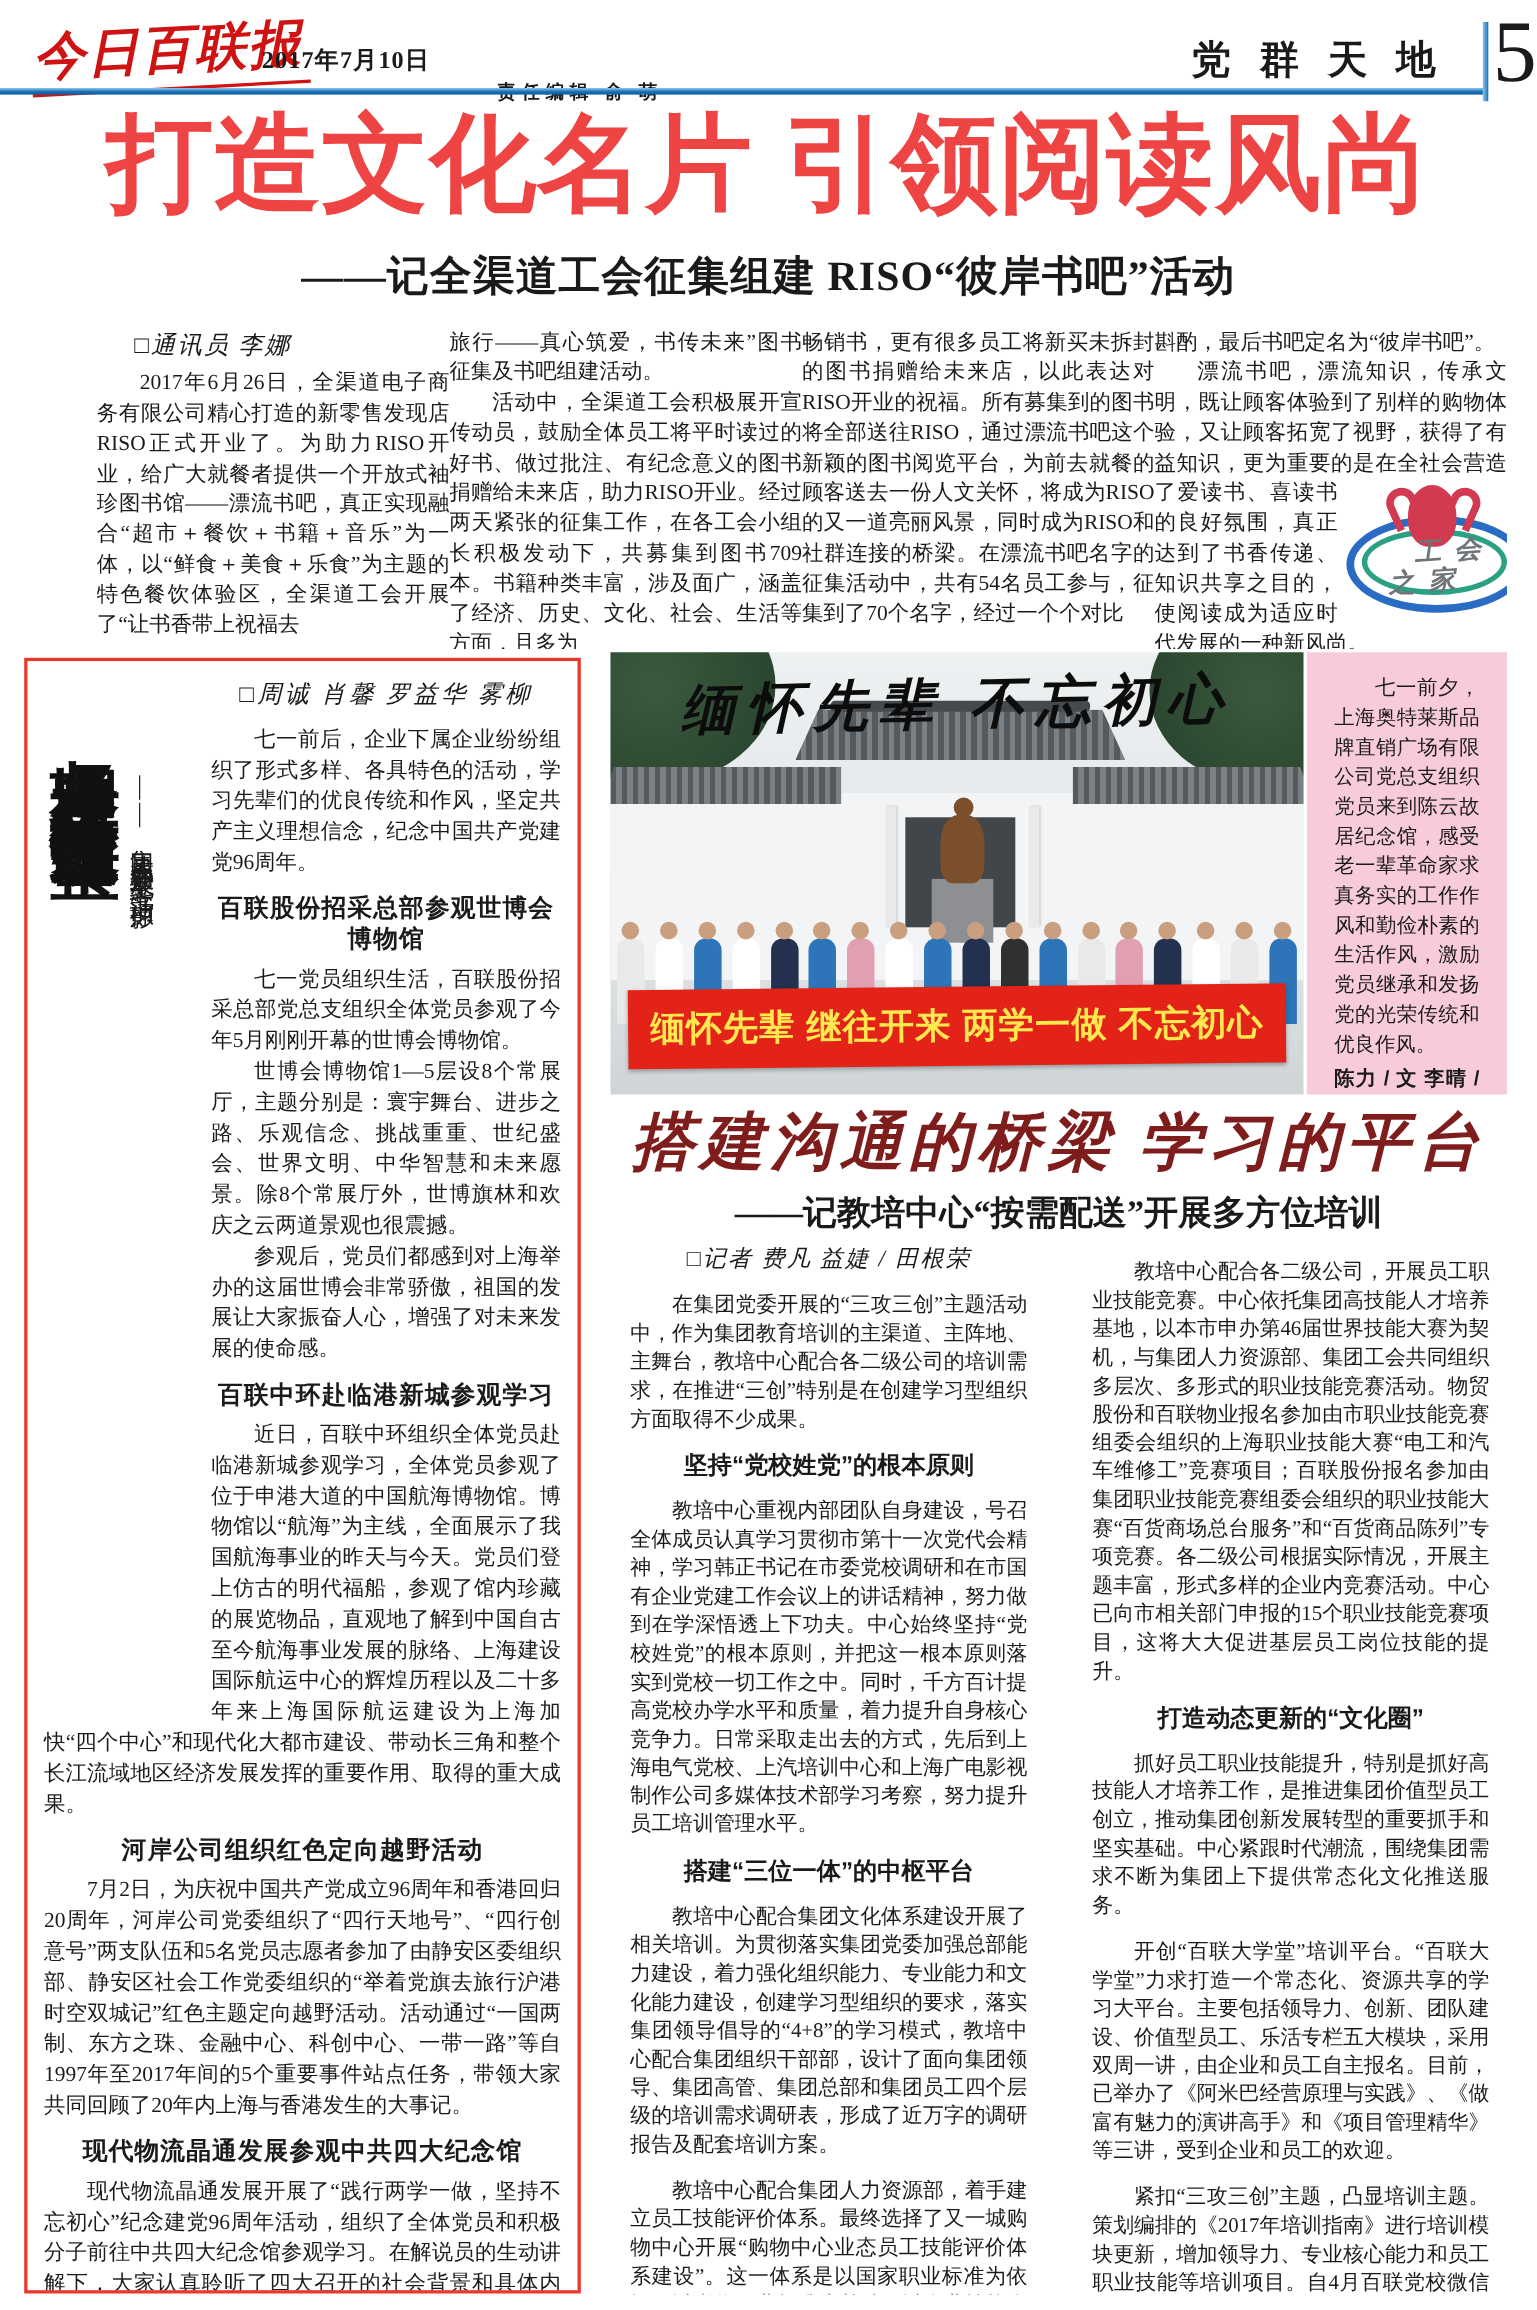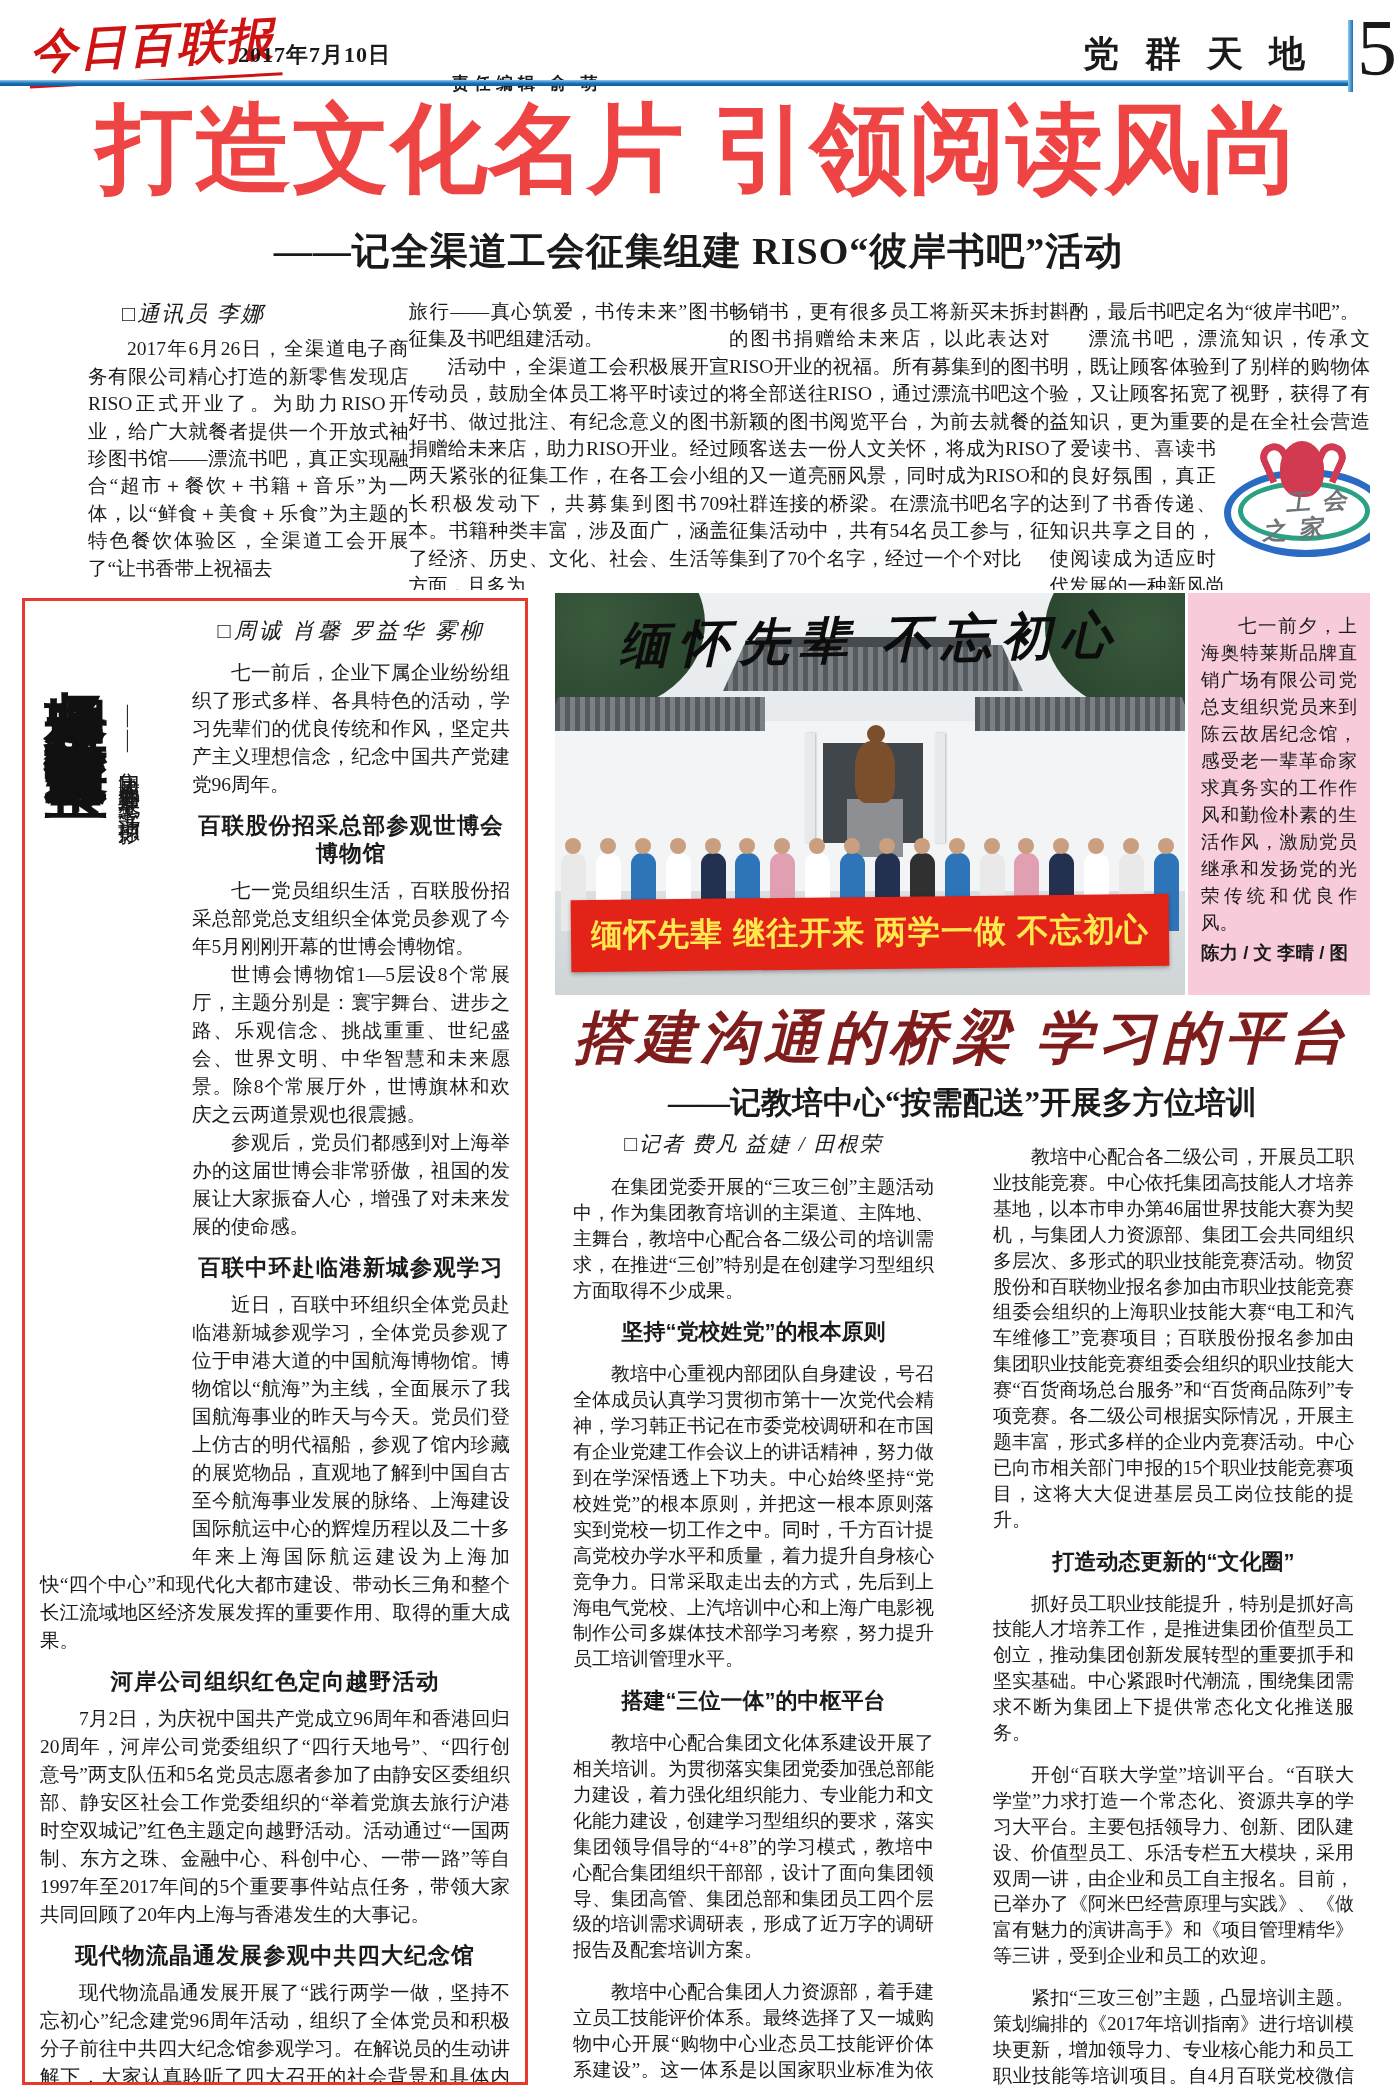--- a/index.html
+++ b/index.html
@@ -79,21 +79,21 @@
   .banner{position:absolute;left:16px;right:16px;bottom:26px;height:72px;background:#e42318;
           transform:rotate(-0.6deg);display:flex;align-items:center;justify-content:center;
           box-shadow:0 2px 4px rgba(0,0,0,.3);}
   .banner-text{color:#ffe94e;font-family:"Liberation Sans","DejaVu Sans",sans-serif;font-weight:900;
                font-size:32px;letter-spacing:1px;white-space:nowrap;}
   .photo-title{position:absolute;left:0;top:14px;width:100%;text-align:center;font-weight:900;
                font-size:50px;letter-spacing:10px;color:#0c0c0c;transform:rotate(-1.2deg);
                font-family:"Liberation Serif",serif;font-style:italic;}
   
   .pink-box{position:absolute;left:1188px;top:593px;width:182px;height:402px;background:#f7cbd9;
-            padding:20px 13px;box-sizing:border-box;font-size:18.5px;line-height:27px;text-align:justify;overflow:hidden;}
+            padding:20px 25px;box-sizing:border-box;font-size:18.5px;line-height:27px;text-align:justify;overflow:hidden;}
   .pink-box p{margin:0;text-indent:2em;}
   .caption-credit{font-family:"Liberation Sans","DejaVu Sans",sans-serif;font-weight:bold;
                   font-size:18.5px;margin-top:2px;}
   
   .t-title{position:absolute;left:555px;top:1000px;width:815px;text-align:center;font-weight:900;
            font-style:italic;font-size:57px;letter-spacing:6px;font-family:"Liberation Serif",serif;color:#7f1d1d;}
   .t-subtitle{position:absolute;left:555px;top:1082px;width:815px;text-align:center;
               font-size:31px;font-weight:bold;}
   .t-cols{position:absolute;left:557px;top:1128px;width:813px;height:958px;display:flex;gap:27px;
           font-size:19px;line-height:25.9px;text-align:justify;overflow:hidden;}

